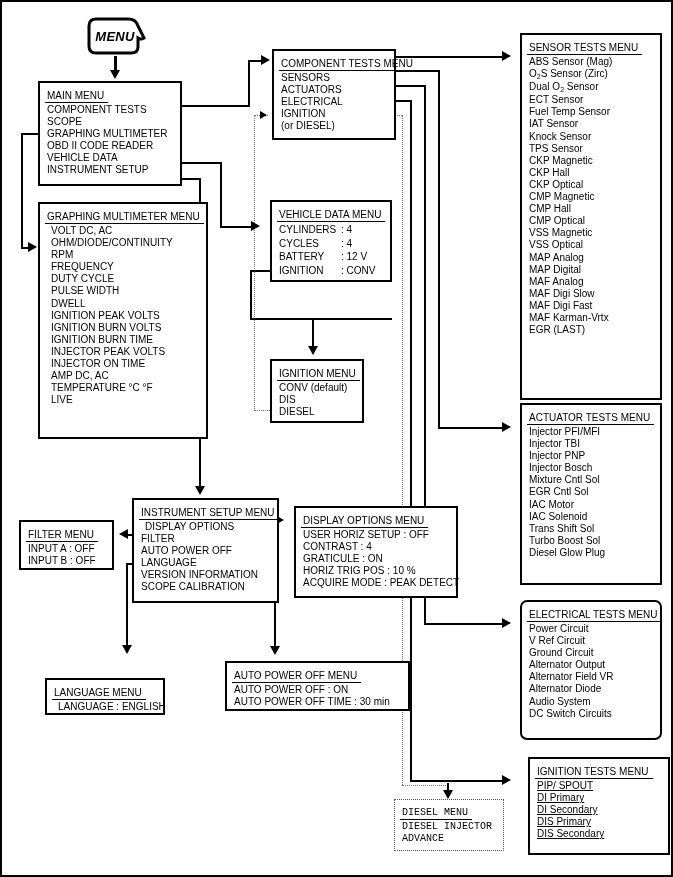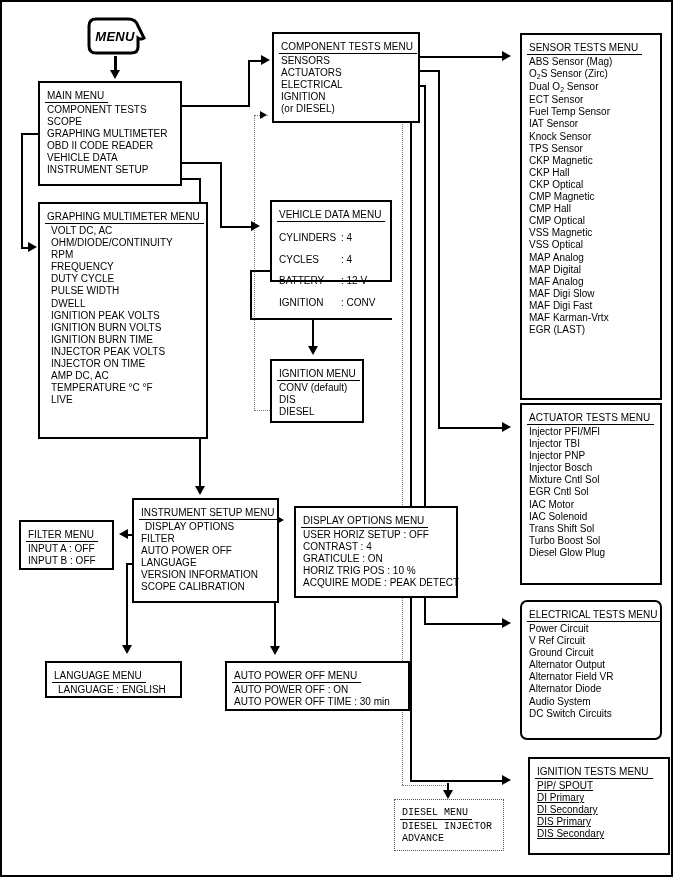--- a/index.html
+++ b/index.html
@@ -44,21 +44,20 @@
     line-height:12.1px;
     padding-left:2px;
   }
   .box .item.ind{padding-left:6px;}
   .box .row{
     font-size:10px;
     white-space:nowrap;
     line-height:13.6px;
     padding-left:2px;
     display:flex;
-    margin-top:8px;
   }
   .box .row .k{display:inline-block;}
   .box .row .v{display:inline-block;}
   sub{font-size:7px;vertical-align:baseline;position:relative;top:2px;}
 
   
   #menu-bubble{
     position:absolute;left:82px;top:14px;width:62px;height:40px;z-index:6;
   }
   #menu-bubble .lbl{
@@ -99,21 +98,21 @@
   <div class="box" id="box-main" style="left:36px;top:79px;width:144px;height:105px;">
     <div class="title">MAIN MENU</div>
     <div class="item">COMPONENT TESTS</div>
     <div class="item">SCOPE</div>
     <div class="item">GRAPHING MULTIMETER</div>
     <div class="item">OBD II CODE READER</div>
     <div class="item">VEHICLE DATA</div>
     <div class="item">INSTRUMENT SETUP</div>
   </div>
 
-  <div class="box" id="box-comp" style="left:270px;top:30px;width:148px;height:91px;">
+  <div class="box" id="box-comp" style="left:270px;top:47px;width:124px;height:91px;">
     <div class="title">COMPONENT TESTS MENU</div>
     <div class="item">SENSORS</div>
     <div class="item">ACTUATORS</div>
     <div class="item">ELECTRICAL</div>
     <div class="item">IGNITION</div>
     <div class="item">(or DIESEL)</div>
   </div>
 
   <div class="box" id="box-sensor" style="left:518px;top:31px;width:142px;height:367px;">
     <div class="title">SENSOR TESTS MENU</div>
@@ -242,21 +241,21 @@
     <div class="item">HORIZ TRIG  POS : 10 %</div>
     <div class="item">ACQUIRE MODE : PEAK DETECT</div>
   </div>
 
   <div class="box" id="box-filter" style="left:17px;top:518px;width:95px;height:50px;">
     <div class="title">FILTER MENU</div>
     <div class="item">INPUT A  : OFF</div>
     <div class="item">INPUT B  : OFF</div>
   </div>
 
-  <div class="box" id="box-lang" style="left:43px;top:659px;width:137px;height:37px;">
+  <div class="box" id="box-lang" style="left:43px;top:676px;width:120px;height:37px;">
     <div class="title">LANGUAGE MENU</div>
     <div class="item ind">LANGUAGE : ENGLISH</div>
   </div>
 
   <div class="box" id="box-apo" style="left:223px;top:659px;width:185px;height:50px;">
     <div class="title">AUTO POWER OFF MENU</div>
     <div class="item">AUTO POWER OFF : ON</div>
     <div class="item">AUTO POWER OFF TIME : 30 min</div>
   </div>
 

